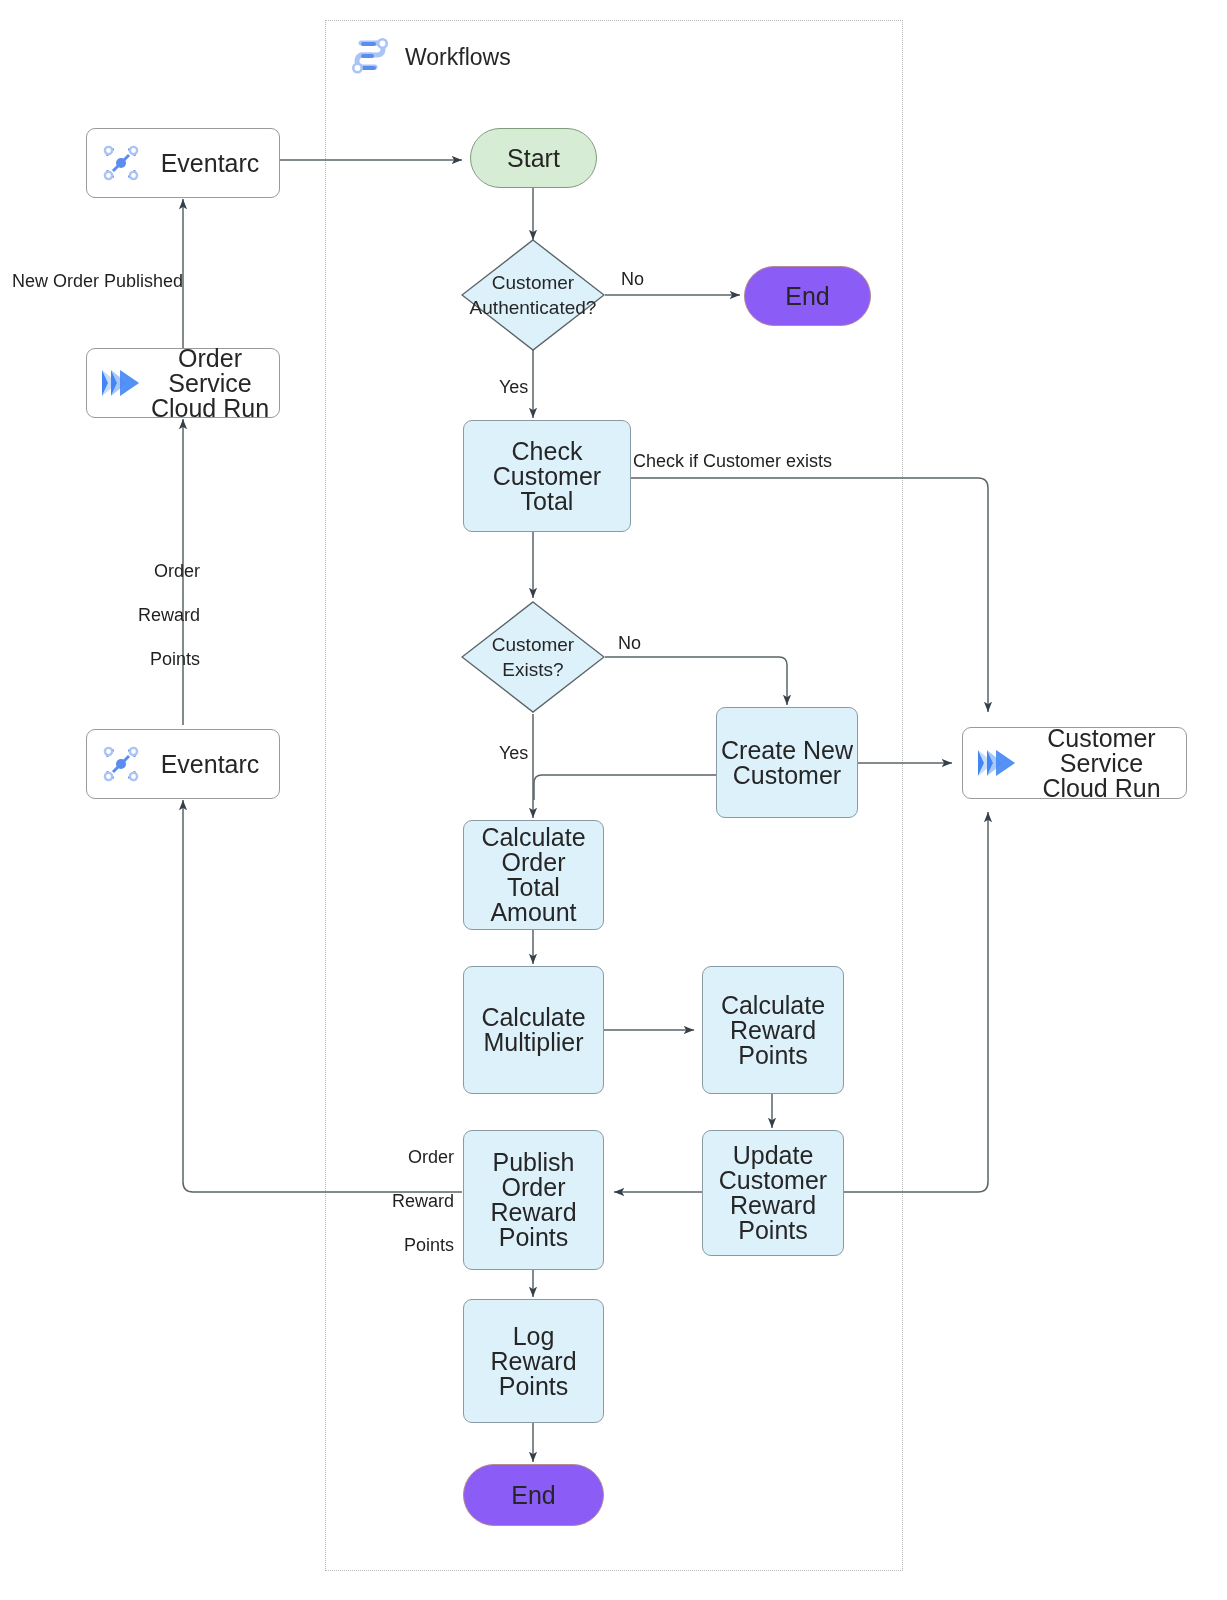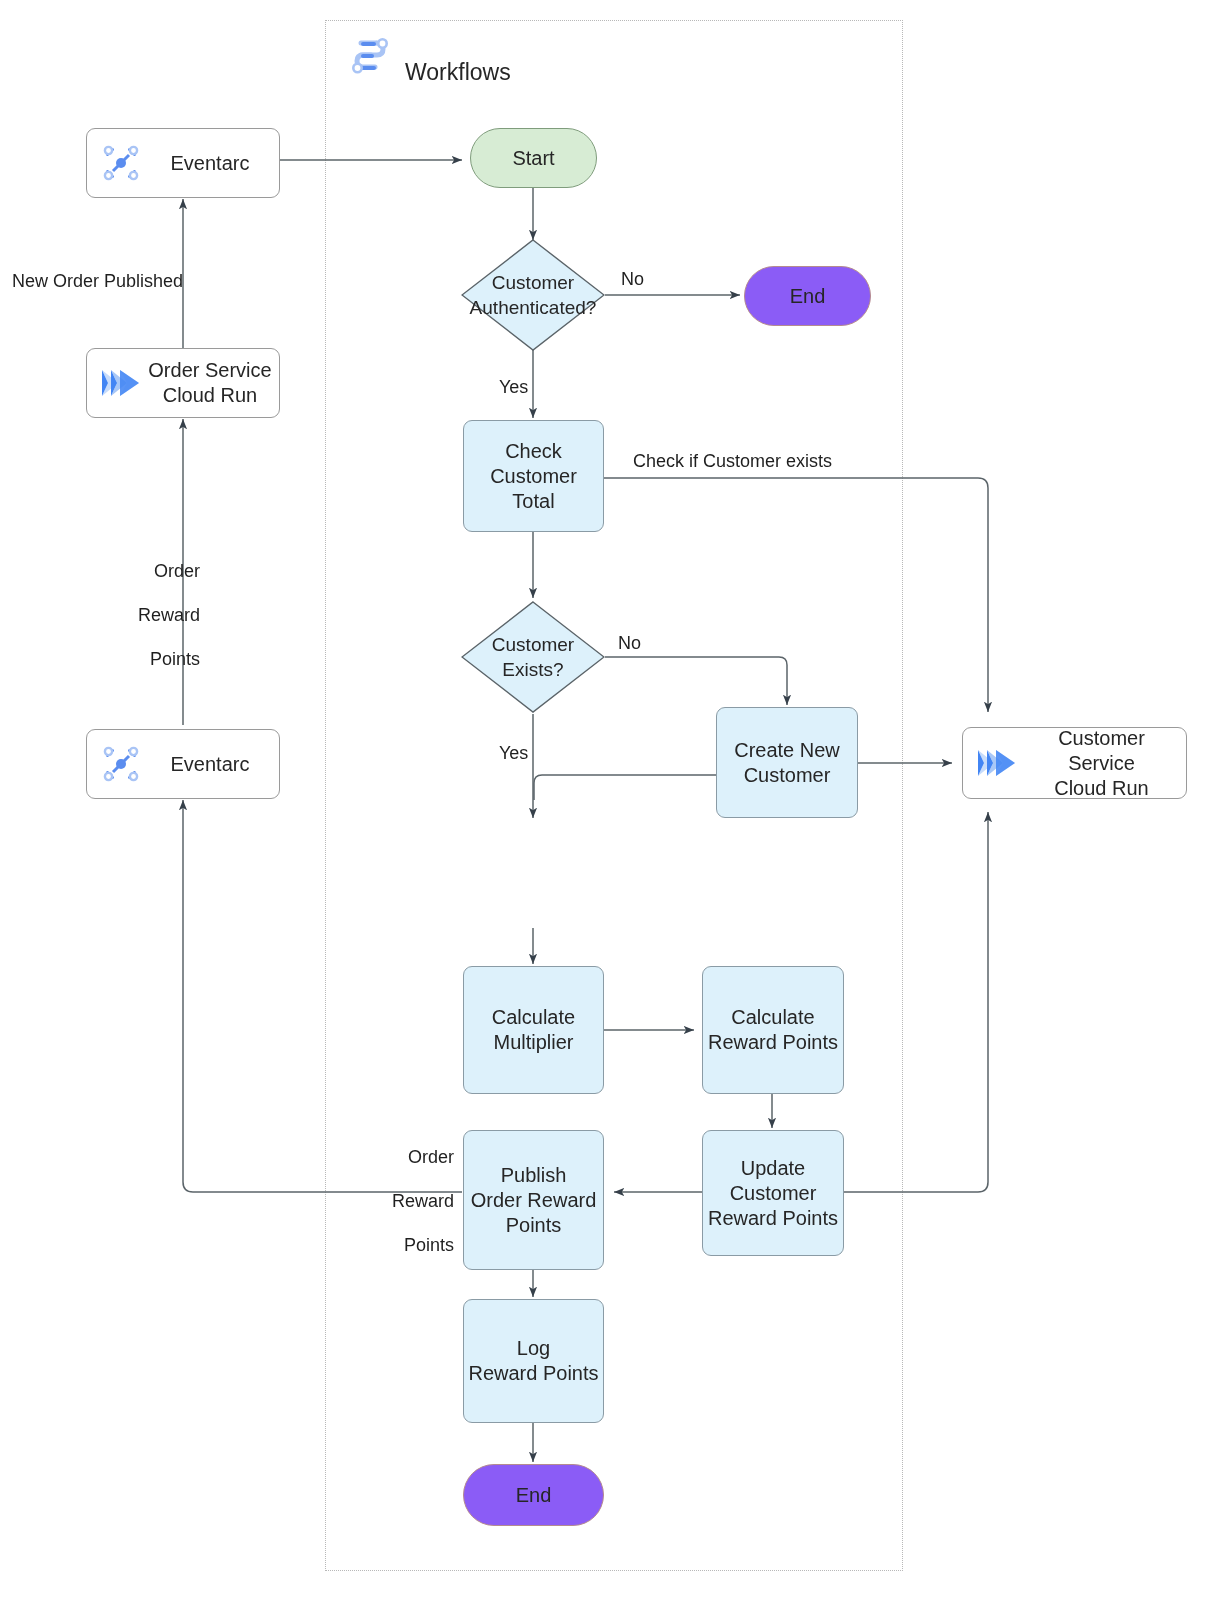--- a/index.html
+++ b/index.html
@@ -25,21 +25,21 @@
     pointer-events: none;
   }
   .node {
     position: absolute;
     box-sizing: border-box;
     display: flex;
     align-items: center;
     justify-content: center;
     text-align: center;
     color: #262626;
-    font-size: 20px;
+    font-size: 25px;
     line-height: 25px;
     z-index: 2;
   }
   .proc {
     background: #ddf1fb;
     border: 1.2px solid #8a9ba5;
     border-radius: 9px;
   }
   .term-start {
     background: #d7ecd4;
@@ -131,21 +131,21 @@
       </g>
       <g fill="none" stroke="#5b8def" stroke-width="4" stroke-linecap="round">
         <path d="M18 12 H29"></path>
         <path d="M18 24 H27"></path>
         <path d="M16 36 H29"></path>
       </g>
       <circle cx="37.5" cy="11.5" r="4.2" fill="#ffffff" stroke="#a9c4f5" stroke-width="2.6"></circle>
       <circle cx="12.5" cy="36" r="4.2" fill="#ffffff" stroke="#a9c4f5" stroke-width="2.6"></circle>
     </svg>
   </div>
-  <div class="group-title" style="left:405px; top:44px;margin-top:15px;">Workflows</div>
+  <div class="group-title" style="left:405px; top:44px;">Workflows</div>
 
   <svg id="wires">
     <defs>
       <marker id="arrow" markerWidth="11" markerHeight="9" refX="10.4" refY="4.5" orient="auto" markerUnits="userSpaceOnUse">
         <path d="M0,0.4 L10.4,4.5 L0,8.6 L2.6,4.5 Z" fill="#36404a"></path>
       </marker>
     </defs>
     <g stroke="#5b6469" stroke-width="1.5" fill="none">
 
       <path d="M280,160 H462" marker-end="url(#arrow)"></path>
@@ -285,21 +285,21 @@
         <span>Customer</span><br>
         <span>Authenticated?</span>
       </div>
     </div>
   </div>
 
   <div class="node term-end" style="left:744px; top:266px; width:127px; height:60px;">
     <span>End</span>
   </div>
 
-  <div class="node proc" style="left:463px; top:420px; width:141px; height:112px;">
+  <div class="node proc" style="left:463px; top:420px; width:168px; height:112px;">
     <span>
       <span>Check</span><br>
       <span>Customer</span><br>
       <span>Total</span>
     </span>
   </div>
 
   <div class="decision-wrap" style="left:461px; top:601px; width:144px; height:112px;">
     <svg width="144" height="112" viewBox="0 0 144 112">
       <path d="M72 1 L143 56 L72 111 L1 56 Z" fill="#ddf1fb" stroke="#5b6469" stroke-width="1.4"></path>
@@ -312,20 +312,26 @@
     </div>
   </div>
 
   <div class="node proc" style="left:716px; top:707px; width:142px; height:111px;">
     <span>
       <span>Create New</span><br>
       <span>Customer</span>
     </span>
   </div>
 
+  <div class="node proc" style="left:463px; top:820px; width:141px; height:110px;">
+    <span>
+      <span>Calculate Order</span><br>
+      <span>Total Amount</span>
+    </span>
+  </div>
 
   <div class="node proc" style="left:463px; top:966px; width:141px; height:128px;">
     <span>
       <span>Calculate</span><br>
       <span>Multiplier</span>
     </span>
   </div>
 
   <div class="node proc" style="left:702px; top:966px; width:142px; height:128px;">
     <span>

